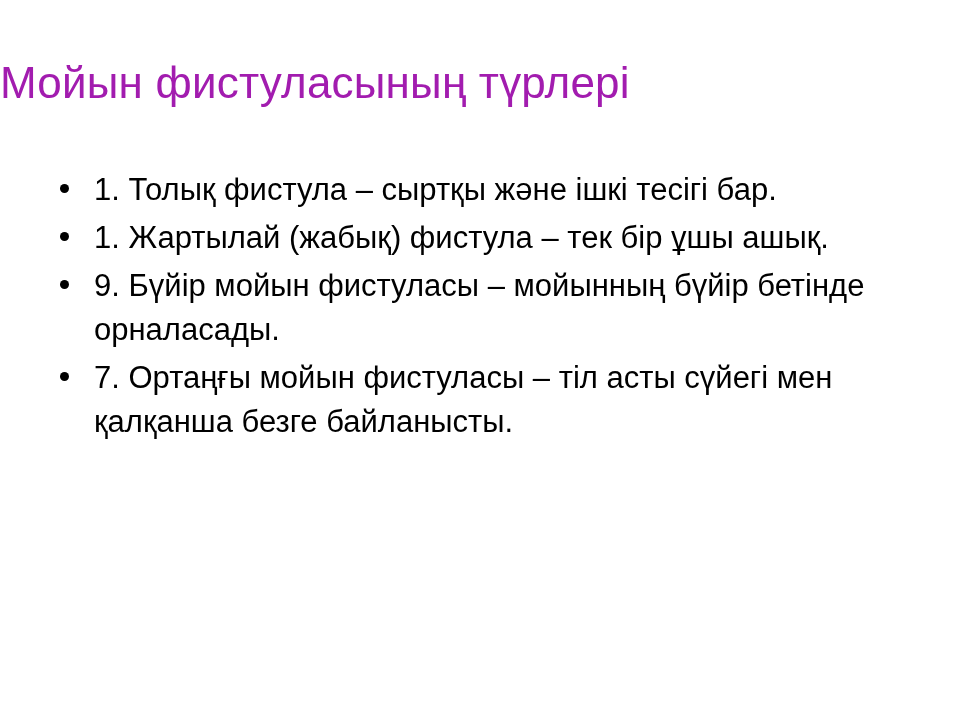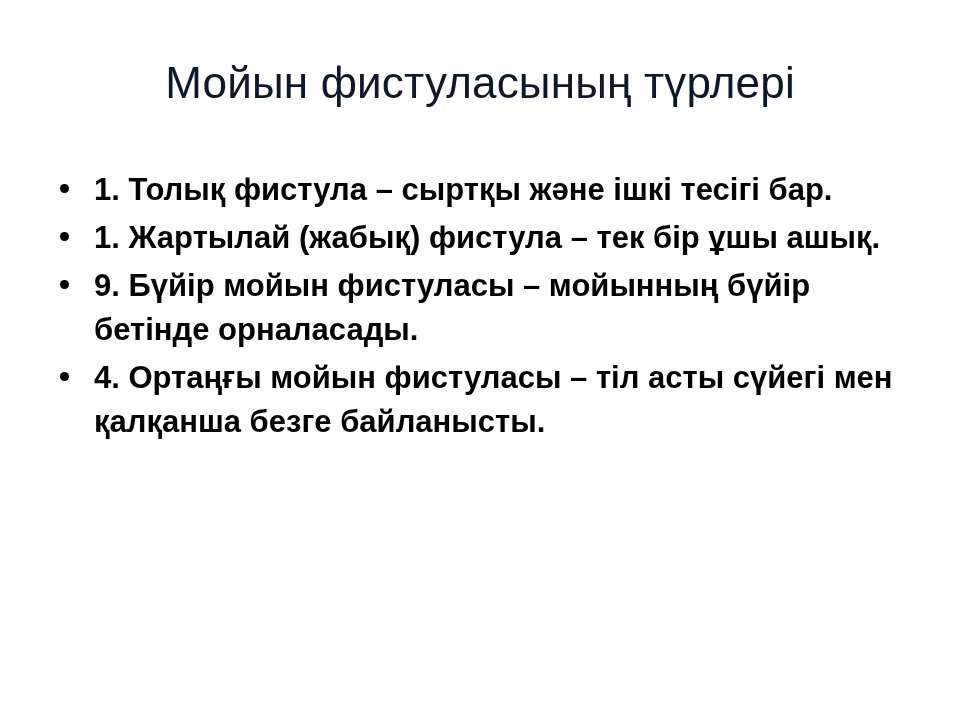--- a/index.html
+++ b/index.html
@@ -18,26 +18,26 @@
     position: relative;
     width: 960px;
     height: 720px;
     box-sizing: border-box;
   }
   .slide-title {
     position: absolute;
     top: 58px;
     left: 0;
     width: 960px;
-    text-align: center;
+    text-align: left;
     font-size: 44px;
     font-weight: 400;
     line-height: 1.12;
     letter-spacing: 0.2px;
-    color: #0f172a;
+    color: #a21caf;
   }
   .bullet-list {
     position: absolute;
     top: 168px;
     left: 48px;
     width: 870px;
     margin: 0;
     padding: 0;
     list-style: none;
   }
@@ -54,21 +54,20 @@
     position: absolute;
     left: 12px;
     top: 0.50em;
     width: 9px;
     height: 9px;
     background: #000000;
     border-radius: 50%;
   }
   .bullet-text {
     display: block;
-    font-weight: bold;
   }
 </style>
 </head>
 <body>
 
 <div class="slide">
 
   <div class="slide-title">Мойын фистуласының түрлері</div>
 
   <ul class="bullet-list">
@@ -83,18 +82,18 @@
       <span class="bullet-text">1. Жартылай (жабық) фистула – тек бір ұшы ашық.</span>
     </li>
 
     <li class="bullet-item">
       <span class="dot"></span>
       <span class="bullet-text">9. Бүйір мойын фистуласы – мойынның бүйір бетінде орналасады.</span>
     </li>
 
     <li class="bullet-item">
       <span class="dot"></span>
-      <span class="bullet-text">4. Ортаңғы мойын фистуласы – тіл асты сүйегі мен қалқанша безге байланысты.</span>
+      <span class="bullet-text">7. Ортаңғы мойын фистуласы – тіл асты сүйегі мен қалқанша безге байланысты.</span>
     </li>
 
   </ul>
 
 </div>
 
 </body></html>

